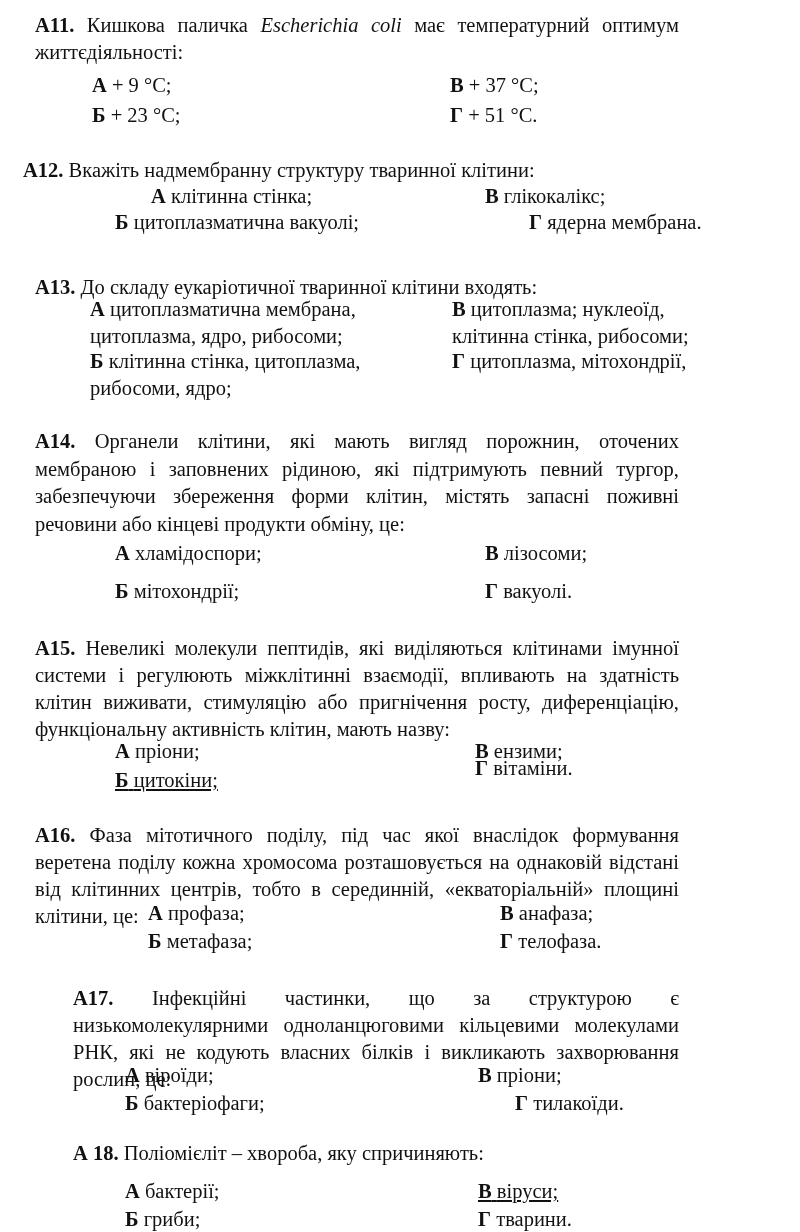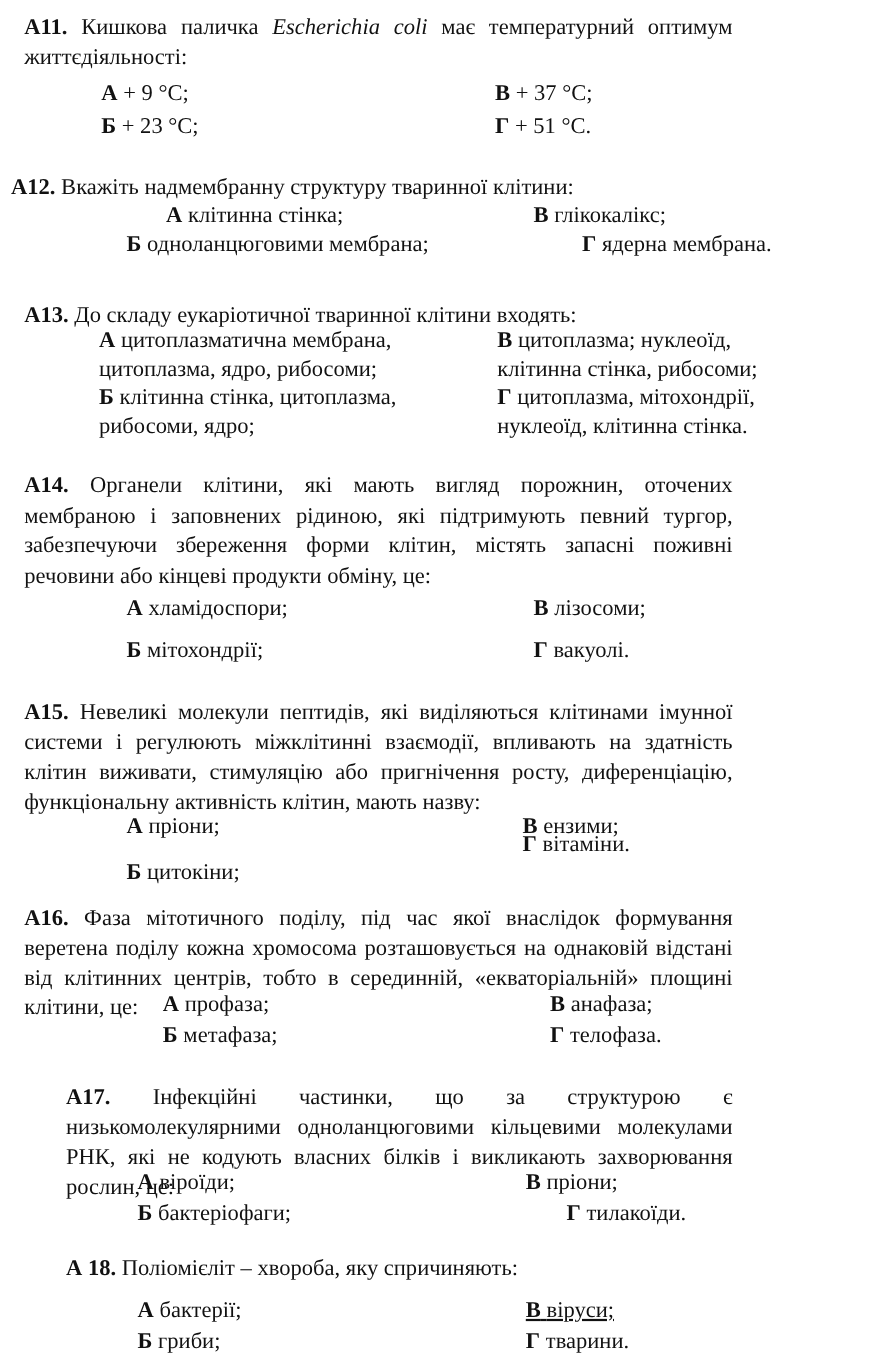--- a/index.html
+++ b/index.html
@@ -1,18 +1,18 @@
 <!DOCTYPE html>
 <html><head>
 <meta charset="utf-8">
 <style>
   html, body { margin:0; padding:0; background:#ffffff; }
   body { width:800px; height:1232px; overflow:hidden; position:relative;
          font-family:"Liberation Serif", serif; color:#111; font-size:20.5px; }
-  .q { position:absolute; left:0; width:688px; }
+  .q { position:absolute; left:13px; width:688px; }
   .stem { text-align:justify; line-height:27px; }
   .stem b { font-weight:bold; }
   .opts { position:absolute; left:0; width:800px; }
   .opt { position:absolute; white-space:nowrap; line-height:27px; }
   .opt b { font-weight:bold; }
   i { font-style:italic; }
 </style>
 </head>
 <body>
 
@@ -32,21 +32,21 @@
 </div>
 
 <div class="q" style="top:157px;">
   <div class="stem" style="margin:0 10px;">
     <b>А12.</b>
     <span>Вкажіть надмембранну структуру тваринної клітини:</span>
   </div>
 </div>
 <div class="opts" style="top:183px;">
   <div class="opt" style="left:115px;top:0;margin-left:36px;"><b>А</b> <span>клітинна стінка;</span></div>
-  <div class="opt" style="left:115px;top:26px;"><b>Б</b> <span>одноланцюговими мембрана;</span></div>
+  <div class="opt" style="left:115px;top:26px;"><b>Б</b> <span>цитоплазматична вакуолі;</span></div>
   <div class="opt" style="left:485px;top:0;"><b>В</b> <span>глікокалікс;</span></div>
   <div class="opt" style="left:485px;top:26px;margin-left:44px;"><b>Г</b> <span>ядерна мембрана.</span></div>
 </div>
 
 <div class="q" style="top:262px;">
   <div class="stem" style="margin:12px 22px;">
     <b>А13.</b>
     <span>До складу еукаріотичної тваринної клітини входять:</span>
   </div>
 </div>
@@ -58,21 +58,20 @@
   <div class="opt" style="left:90px;top:52px;">
     <b>Б</b> <span>клітинна стінка, цитоплазма,</span><br>
     <span>рибосоми, ядро;</span>
   </div>
   <div class="opt" style="left:452px;top:0;">
     <b>В</b> <span>цитоплазма; нуклеоїд,</span><br>
     <span>клітинна стінка, рибосоми;</span>
   </div>
   <div class="opt" style="left:452px;top:52px;">
     <b>Г</b> <span>цитоплазма, мітохондрії,</span><br>
-    <span>нуклеоїд, клітинна стінка.</span>
   </div>
 </div>
 
 <div class="q" style="top:428px;">
   <div class="stem" style="margin:0 22px; line-height:27.5px;">
     <b>А14.</b>
     <span>Органели клітини, які мають вигляд порожнин, оточених мембраною і заповнених рідиною, які підтримують певний тургор, забезпечуючи збереження форми клітин, містять запасні поживні речовини або кінцеві продукти обміну, це:</span>
   </div>
 </div>
 <div class="opts" style="top:540px;">
@@ -83,21 +82,21 @@
 </div>
 
 <div class="q" style="top:635px;">
   <div class="stem" style="margin:0 22px; line-height:27px;">
     <b>А15.</b>
     <span>Невеликі молекули пептидів, які виділяються клітинами імунної системи і регулюють міжклітинні взаємодії, впливають на здатність клітин виживати, стимуляцію або пригнічення росту, диференціацію, функціональну активність клітин, мають назву:</span>
   </div>
 </div>
 <div class="opts" style="top:738px;">
   <div class="opt" style="left:115px;top:0;"><b>А</b> <span>пріони;</span></div>
-  <div class="opt" style="left:115px;top:42px;"><b>Б</b> <span>цитокіни;</span></div>
+  <div class="opt" style="left:115px;top:29px;text-decoration:underline;"><b>Б</b> <span>цитокіни;</span></div>
   <div class="opt" style="left:475px;top:0;"><b>В</b> <span>ензими;</span></div>
   <div class="opt" style="left:475px;top:17px;"><b>Г</b> <span>вітаміни.</span></div>
 </div>
 
 <div class="q" style="top:822px;">
   <div class="stem" style="margin:0 22px; line-height:27px;">
     <b>А16.</b>
     <span>Фаза мітотичного поділу, під час якої внаслідок формування веретена поділу кожна хромосома розташовується на однаковій відстані від клітинних центрів, тобто в серединній, «екваторіальній» площині клітини, це:</span>
   </div>
 </div>

